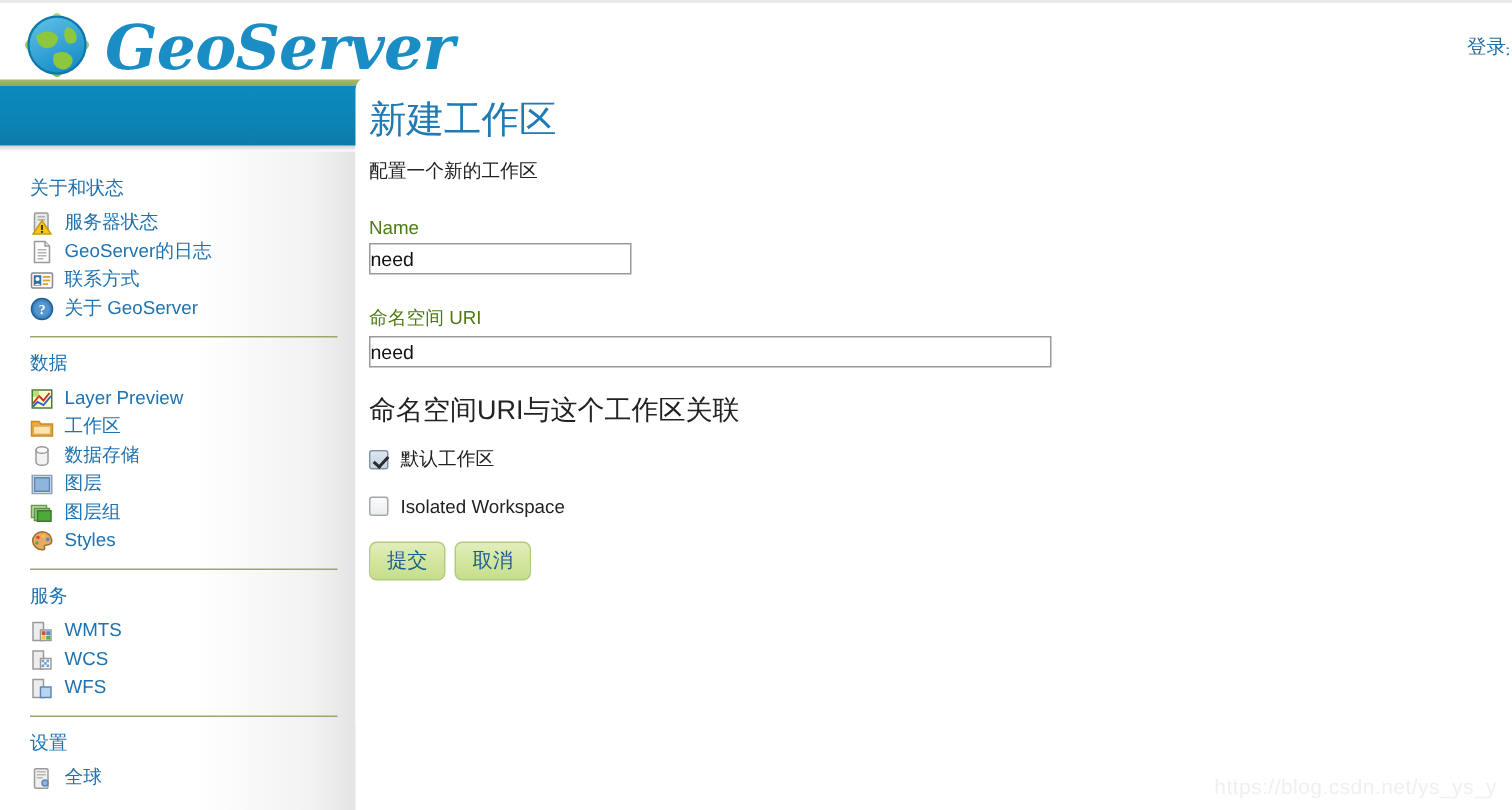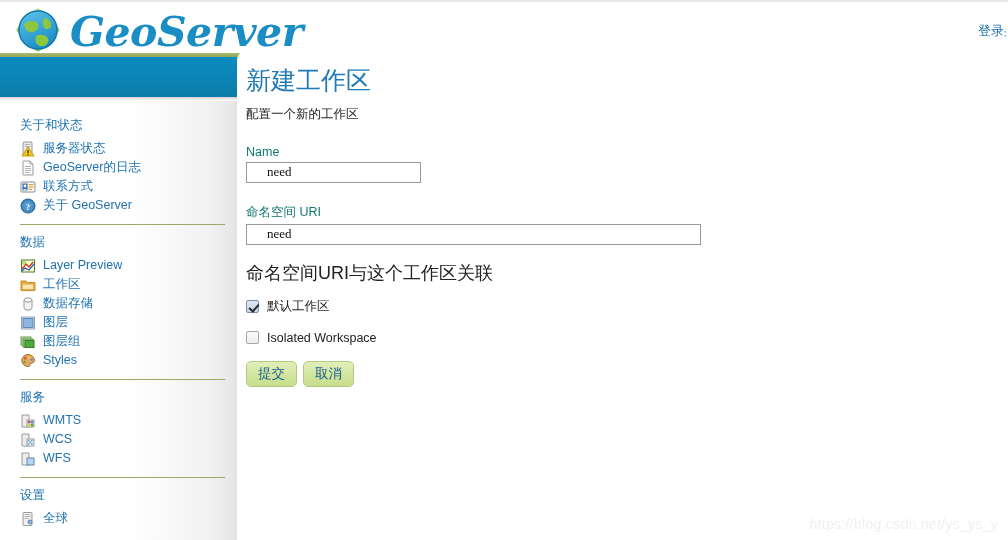--- a/index.html
+++ b/index.html
@@ -126,31 +126,31 @@
     margin: 0 0 11px 0;
     line-height: 1.1;
   }
   .page-subtitle {
     font-size: 12.5px;
     color: #222;
     margin: 0 0 22px 0;
   }
   .field-label {
     font-size: 12.5px;
-    color: #0f766e;
+    color: #4d7c0f;
     margin: 0 0 3px 0;
   }
   .txt-input {
     display: block;
-    font-family: Liberation Serif, serif;
+    font-family: Liberation Sans, sans-serif;
     font-size: 13px;
     color: #111;
     border: 1px solid #9a9a9a;
     background: #fff;
-    padding: 2px 20px;
+    padding: 2px 0;
     height: 21px;
     outline: none;
   }
   #name-input { width: 175px; margin-bottom: 21px; }
   #uri-input  { width: 455px; margin-bottom: 2px; }
   .hint {
     font-size: 18px;
     color: #222;
     margin: 16px 0 13px 0;
   }

